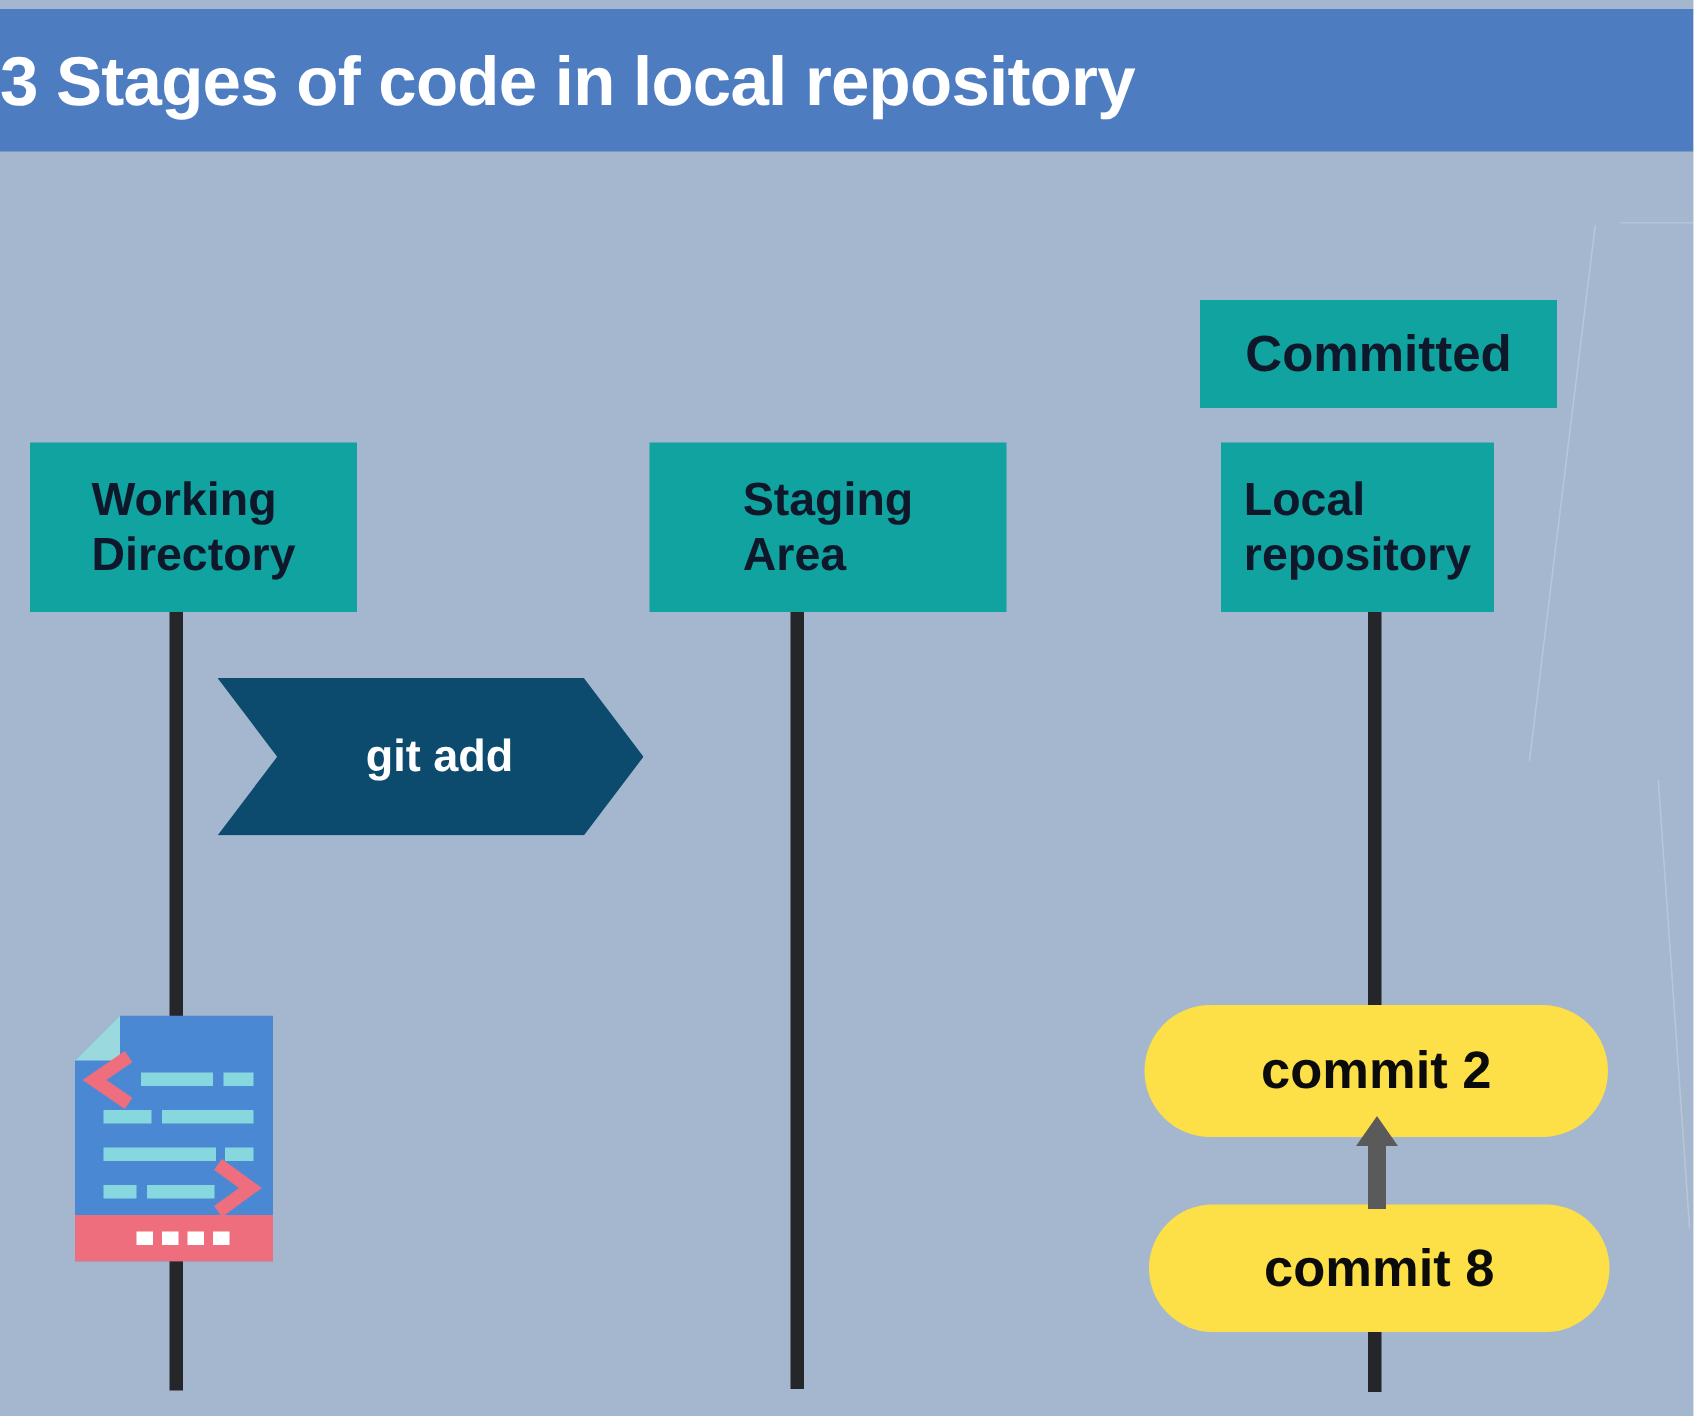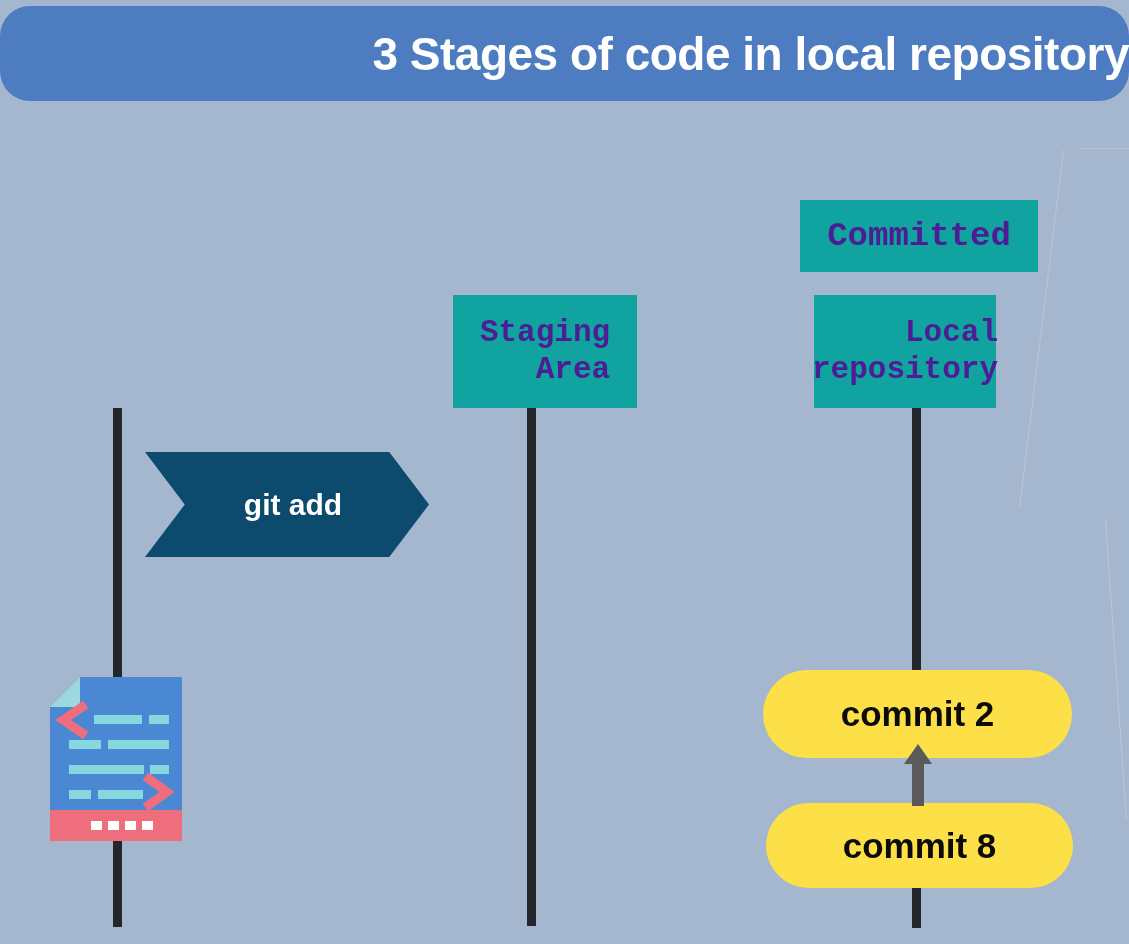--- a/index.html
+++ b/index.html
@@ -30,47 +30,45 @@
   
   .title-banner {
     position: absolute;
     left: 0;
     top: 6px;
     width: 1129px;
     height: 95px;
     background: #4d7cc0;
     display: flex;
     align-items: center;
-    justify-content: flex-end;
-    border-radius: 30px;
+    justify-content: flex-start;
   }
   .title-text {
     color: #ffffff;
     font-size: 46px;
     font-weight: bold;
     letter-spacing: -0.5px;
     white-space: nowrap;
   }
 
   
   .stage-box {
     position: absolute;
     background: #11a3a0;
-    color: #4c1d95;
+    color: #0f172a;
     font-weight: bold;
     display: flex;
     align-items: center;
     justify-content: center;
-    text-align: right;
+    text-align: left;
     line-height: 1.18;
     white-space: pre-line;
-    font-family: Liberation Mono, monospace;
   }
   .box-working   { left: 20px;  top: 295px; width: 218px; height: 113px; font-size: 31px; }
-  .box-staging   { left: 433px; top: 295px; width: 184px; height: 113px; font-size: 31px; margin-left: 20px; }
+  .box-staging   { left: 433px; top: 295px; width: 238px; height: 113px; font-size: 31px; }
   .box-localrepo { left: 814px; top: 295px; width: 182px; height: 113px; font-size: 31px; }
   .box-committed { left: 800px; top: 200px; width: 238px; height: 72px;  font-size: 34px; }
 
   
   .vline {
     position: absolute;
     background: #24262a;
     width: 9px;
   }
   .vline-left   { left: 113px; top: 408px; height: 519px; }
@@ -142,20 +140,22 @@
   </div>
 
   <div class="vline vline-left"></div>
   <div class="vline vline-mid"></div>
   <div class="vline vline-right-top"></div>
   <div class="vline vline-right-mid"></div>
   <div class="vline vline-right-bot"></div>
 
   <div class="stage-box box-committed">Committed</div>
 
+  <div class="stage-box box-working">Working
+Directory</div>
   <div class="stage-box box-staging">Staging
 Area</div>
   <div class="stage-box box-localrepo">Local
 repository</div>
 
   <div class="cmd-banner cmd-add">
     <span class="cmd-label">git add</span>
   </div>
 
   <div class="commit-pill pill-commit2">commit 2</div>

